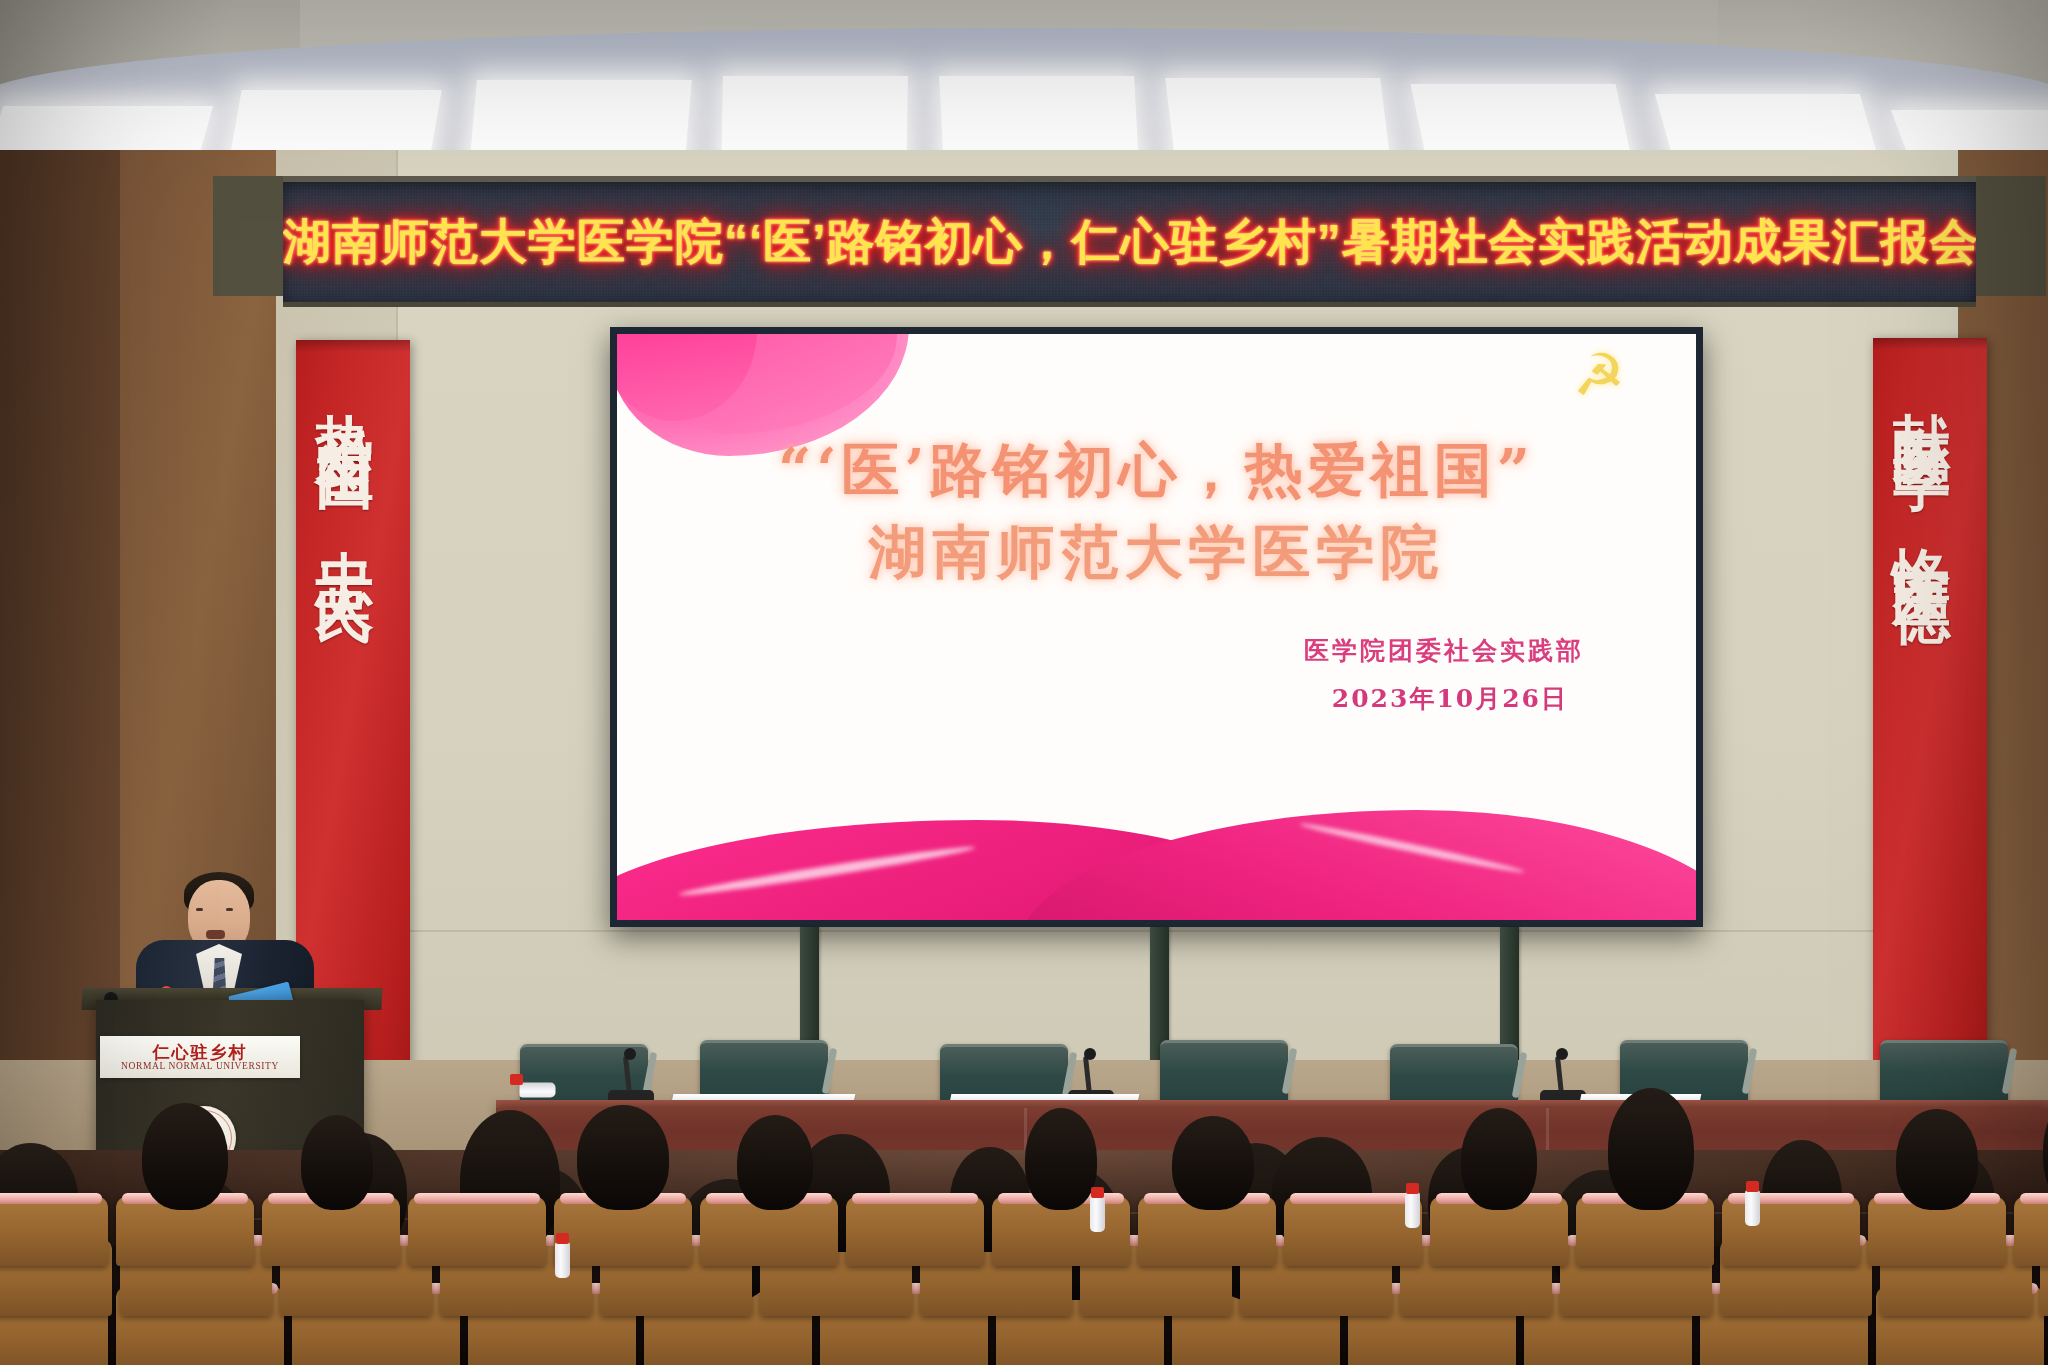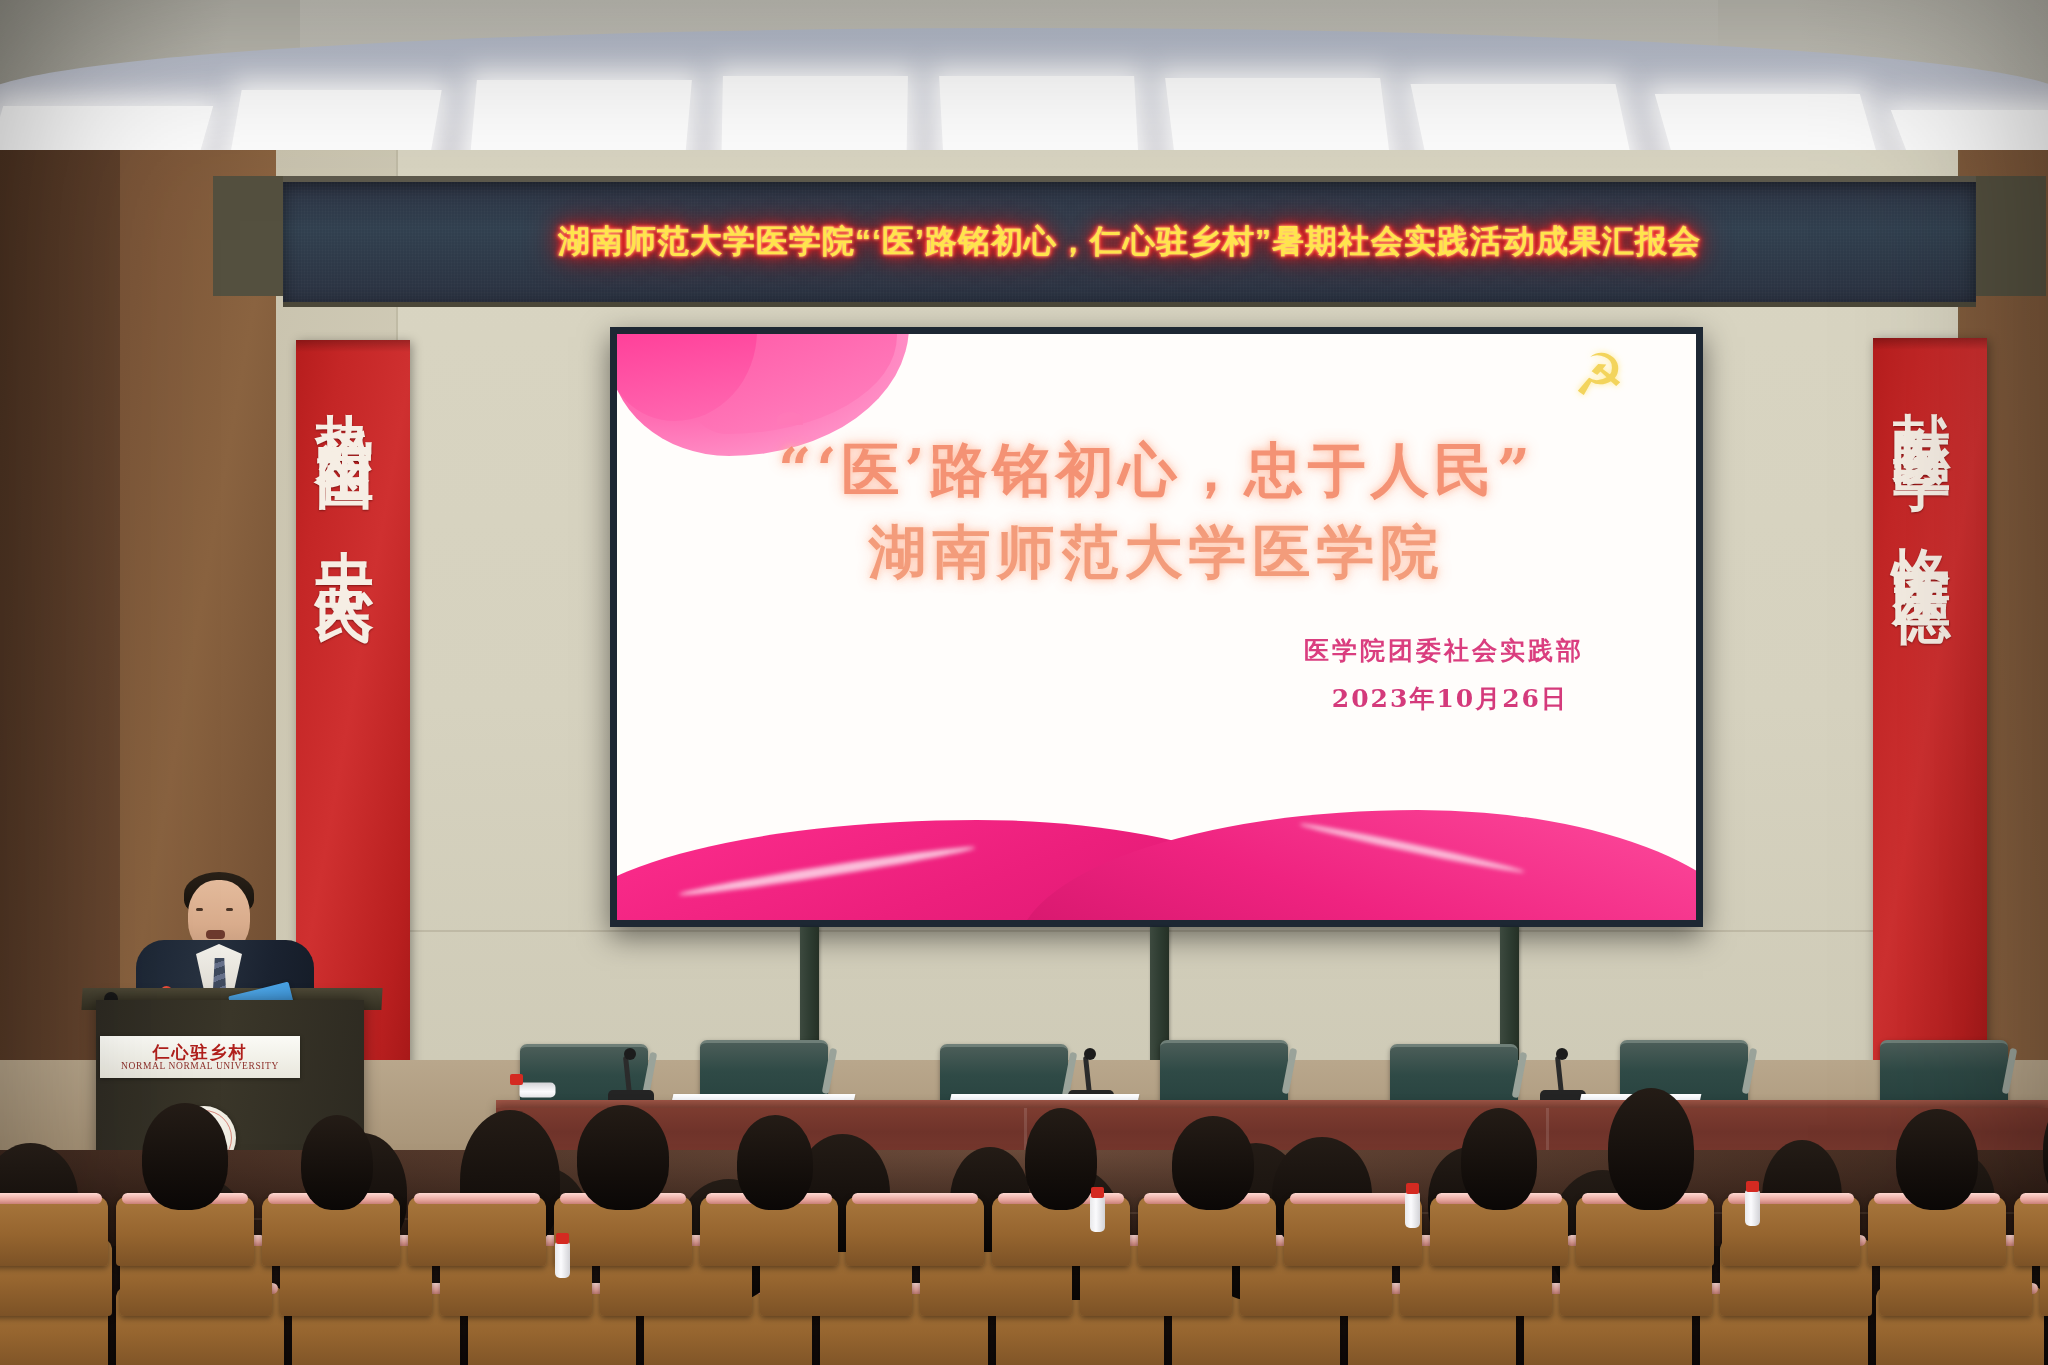--- a/index.html
+++ b/index.html
@@ -38,21 +38,21 @@
 
   
   .led-frame{position:absolute;left:283px;top:176px;width:1693px;height:120px;
     background:linear-gradient(180deg,#2e3545 0%,#31404f 40%,#2a3140 100%);
     border-top:6px solid #5e5a4c;border-bottom:5px solid #4b4738;
     box-shadow:0 4px 16px rgba(0,0,0,.45) inset;overflow:hidden;}
   .led-noise{position:absolute;inset:0;opacity:.35;
     background:repeating-linear-gradient(90deg,rgba(255,255,255,.05) 0 1px,rgba(0,0,0,0) 1px 3px),
                repeating-linear-gradient(0deg,rgba(255,255,255,.04) 0 1px,rgba(0,0,0,0) 1px 3px);}
   .led-text{position:absolute;left:0;right:0;top:50%;transform:translateY(-50%);
-    text-align:center;font-size:32px;letter-spacing:1px;font-weight:700;
+    text-align:center;font-size:48px;letter-spacing:1px;font-weight:700;
     color:#ffe44d;white-space:nowrap;
     text-shadow:0 0 3px #fff3a0,0 0 10px #ff2a2a,0 0 20px #ff1010,0 0 34px #c40000,2px 0 4px #ff3b3b,-2px 0 4px #ff3b3b;}
   .led-side{position:absolute;top:176px;width:70px;height:120px;background:#54503f;}
 
   
   .screen-frame{position:absolute;left:610px;top:327px;width:1093px;height:600px;
     background:#1d2733;padding:7px;box-sizing:border-box;
     box-shadow:0 10px 28px rgba(0,0,0,.5);}
   .screen{position:relative;width:100%;height:100%;background:#fffdfb;overflow:hidden;}
   .slide-tl{position:absolute;left:-8px;top:-8px;width:300px;height:130px;
@@ -245,21 +245,21 @@
   </div>
 
   <div class="screen-frame">
     <div class="screen">
       <div class="slide-tl"></div>
       <div class="slide-tl2"></div>
       <div class="slide-tl3"></div>
       <div class="slide-dot"></div>
       <div class="slide-emblem">☭</div>
 
-      <div class="slide-title">“‘医’路铭初心，忠于人民”</div>
+      <div class="slide-title">“‘医’路铭初心，热爱祖国”</div>
       <div class="slide-title2">湖南师范大学医学院</div>
       <div class="slide-sub">医学院团委社会实践部</div>
       <div class="slide-date">2023年10月26日</div>
 
       <div class="slide-bot">
         <div class="wave1">
           <div class="wave-hl" style="left:120px;top:46px;"></div>
         </div>
         <div class="wave2">
           <div class="wave-hl2" style="left:280px;top:34px;"></div>

